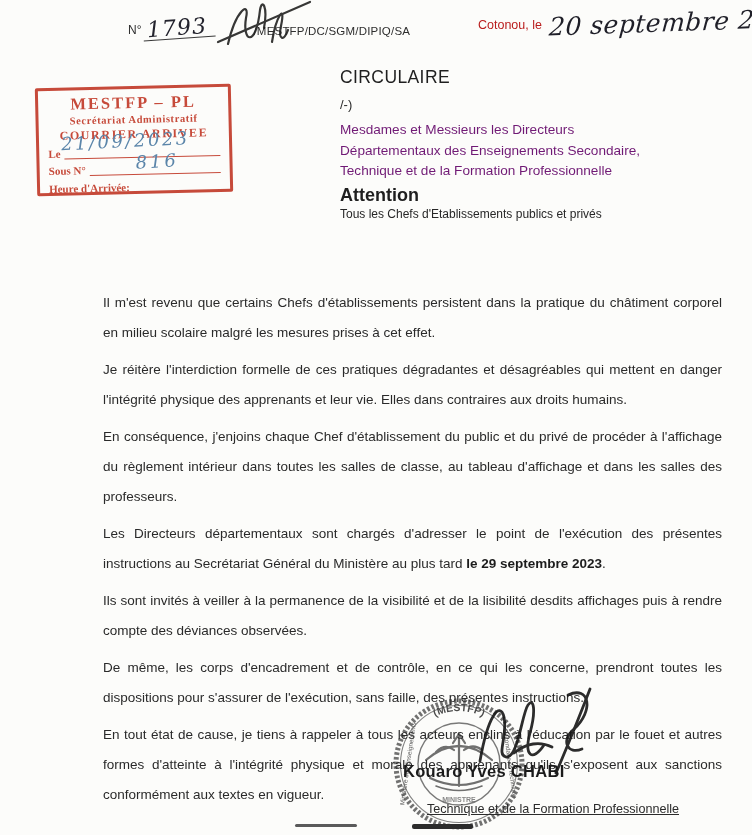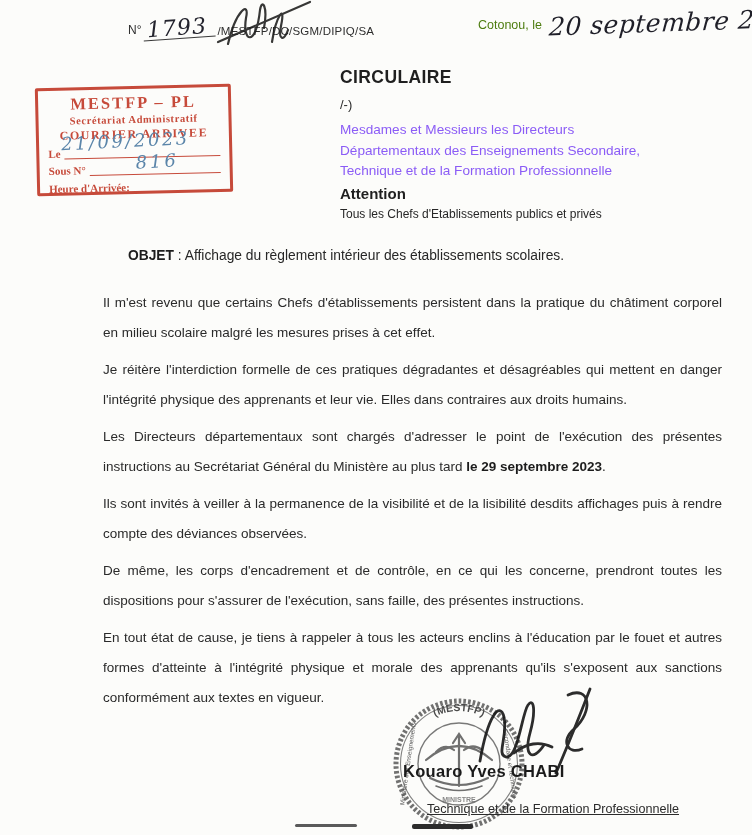--- a/index.html
+++ b/index.html
@@ -26,28 +26,28 @@
   .hw{
     font-family:"DejaVu Serif", serif;
     font-style:italic;color:#23232d;
   }
   .ref-number{
     font-size:22px;line-height:20px;
     padding:0 8px 0 4px;margin:0 2px;
     border-bottom:1.6px solid #3a3a3a;
     transform:rotate(-4deg);letter-spacing:1px;
   }
-  .ref-suffix{padding-bottom:2px;letter-spacing:.2px;}
+  .ref-suffix{padding-bottom:2px;letter-spacing:.2px;margin-left:36px;}
   .paraph-svg{position:absolute;left:214px;top:-4px;width:104px;height:54px;}
   
   .dateline{
     position:absolute;left:478px;top:8px;
     display:flex;align-items:flex-start;white-space:nowrap;
   }
-  .dateline .printed{font-size:12.5px;padding-top:10px;color:#4d7c0f;}
+  .dateline .printed{font-size:12.5px;padding-top:10px;color:#b91c1c;}
   .hw-date{
     font-size:25px;margin-left:7px;color:#1f1f28;
     transform:rotate(-2deg) skewX(-6deg);letter-spacing:.5px;
   }
   
   .arrival-stamp{
     position:absolute;left:36px;top:86px;width:196px;height:108px;
     border:3.5px solid #c23b2a;border-radius:2px;
     transform:rotate(-1.3deg);
     color:#c23b2a;
@@ -61,24 +61,24 @@
   .stamp-row{display:flex;align-items:flex-end;font-size:11px;font-weight:700;margin-top:5px;line-height:12px;}
   .stamp-row .fill{flex:1;border-bottom:1.8px solid #c23b2a;margin-left:4px;height:11px;}
   .stamp-time{font-size:11px;font-weight:700;margin-top:6px;line-height:12px;}
   .stamp-ink{
     position:absolute;font-family:"DejaVu Serif", serif;font-style:italic;
     color:#4d7ba3;white-space:nowrap;
   }
   .ink-date{left:22px;top:41px;font-size:18px;letter-spacing:2.5px;transform:rotate(-1.5deg);}
   .ink-num{left:96px;top:62px;font-size:18px;letter-spacing:3px;transform:rotate(-2deg);}
   
-  .doc-title{position:absolute;left:340px;top:67px;font-size:17.5px;font-weight:700;letter-spacing:.4px;color:#1f1f1f;}
+  .doc-title{position:absolute;left:340px;top:67px;font-size:17.5px;font-weight:400;letter-spacing:.4px;color:#1f1f1f;}
   .salutation{position:absolute;left:340px;top:97px;font-size:13px;color:#2a2a2a;}
-  .recipients{position:absolute;left:340px;top:120px;width:336px;font-size:13.6px;line-height:20.5px;color:#8b5cf6;}
-  .attention{position:absolute;left:340px;top:185px;font-size:15px;font-weight:800;color:#1f1f1f;}
+  .recipients{position:absolute;left:340px;top:120px;width:336px;font-size:13.6px;line-height:20.5px;color:#701a75;}
+  .attention{position:absolute;left:340px;top:185px;font-size:18px;font-weight:800;color:#1f1f1f;}
   .attention-to{position:absolute;left:340px;top:207px;font-size:12px;color:#272727;}
   
   .subject{position:absolute;left:128px;top:248px;font-size:13.8px;color:#272727;}
   .subject b{font-weight:800;color:#1d1d1d;}
   
   .body-text{
     position:absolute;left:103px;top:288px;width:619px;
     font-size:13.5px;line-height:30px;text-align:justify;color:#2a2a2a;
   }
   .body-text p{margin:0 0 7px 0;}
@@ -133,27 +133,25 @@
     <span class="stamp-ink ink-date">21/09/2023</span>
     <span class="stamp-ink ink-num">816</span>
   </div>
 
   <div class="doc-title">CIRCULAIRE</div>
   <div class="salutation">/-)</div>
   <div class="recipients">Mesdames et Messieurs les Directeurs Départementaux des Enseignements Secondaire, Technique et de la Formation Professionnelle</div>
   <div class="attention">Attention</div>
   <div class="attention-to">Tous les Chefs d'Etablissements publics et privés</div>
 
-  <div class="subject">
-    <b>OBJET</b><span> : Affichage du règlement intérieur des établissements scolaires.</span>
-  </div>
 
   <div class="body-text">
     <p>Il m'est revenu que certains Chefs d'établissements persistent dans la pratique du châtiment corporel en milieu scolaire malgré les mesures prises à cet effet.</p>
     <p>Je réitère l'interdiction formelle de ces pratiques dégradantes et désagréables qui mettent en danger l'intégrité physique des apprenants et leur vie. Elles dans contraires aux droits humains.</p>
+    <p>En conséquence, j'enjoins chaque Chef d'établissement du public et du privé de procéder à l'affichage du règlement intérieur dans toutes les salles de classe, au tableau d'affichage et dans les salles des professeurs.</p>
     <p><span>Les Directeurs départementaux sont chargés d'adresser le point de l'exécution des présentes instructions au Secrétariat Général du Ministère au plus tard </span><b>le 29 septembre 2023</b><span>.</span></p>
     <p>Ils sont invités à veiller à la permanence de la visibilité et de la lisibilité desdits affichages puis à rendre compte des déviances observées.</p>
     <p>De même, les corps d'encadrement et de contrôle, en ce qui les concerne, prendront toutes les dispositions pour s'assurer de l'exécution, sans faille, des présentes instructions.</p>
     <p>En tout état de cause, je tiens à rappeler à tous les acteurs enclins à l'éducation par le fouet et autres formes d'atteinte à l'intégrité physique et morale des apprenants qu'ils s'exposent aux sanctions conformément aux textes en vigueur.</p>
   </div>
 
   <svg class="round-stamp" viewBox="0 0 146 141">
     <defs>
       <path id="ringpath" d="M73,70 m-53,0 a53,53 0 1,1 106,0 a53,53 0 1,1 -106,0"></path>
     </defs>

